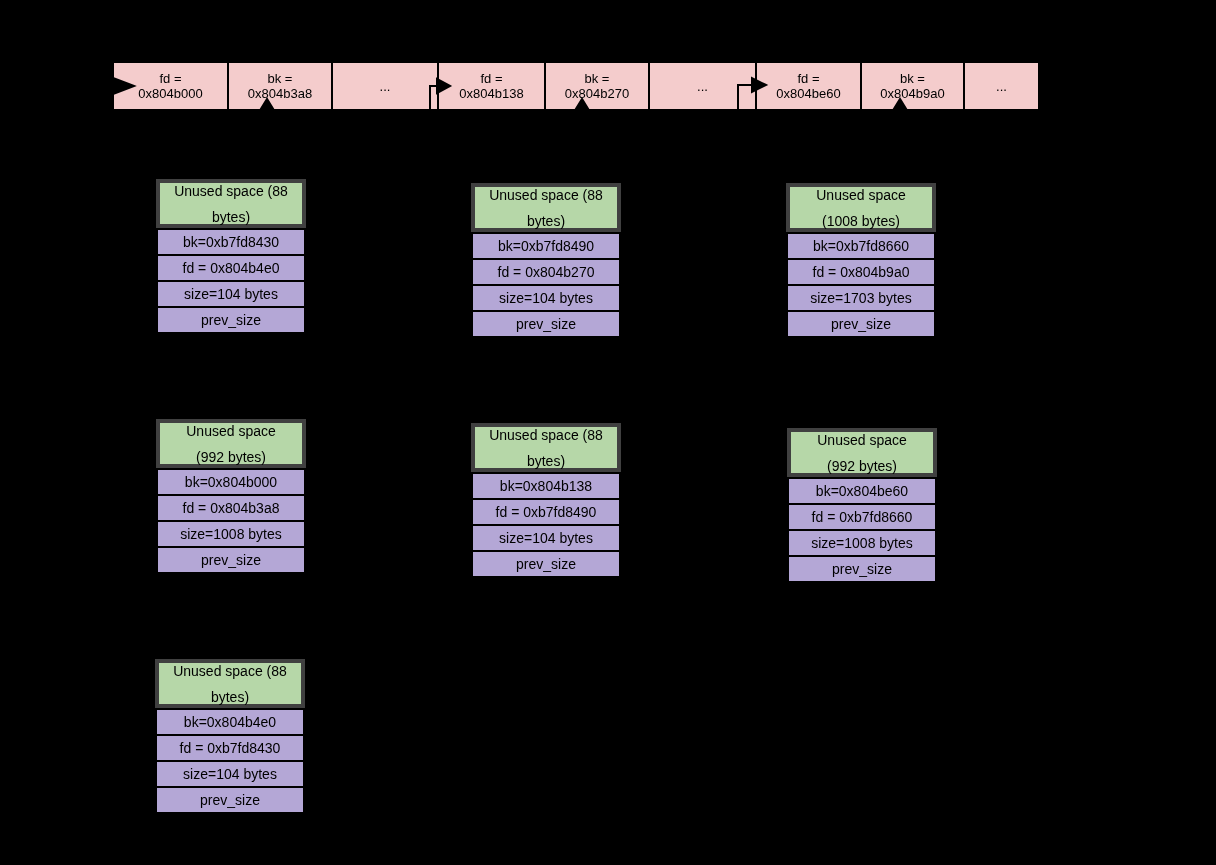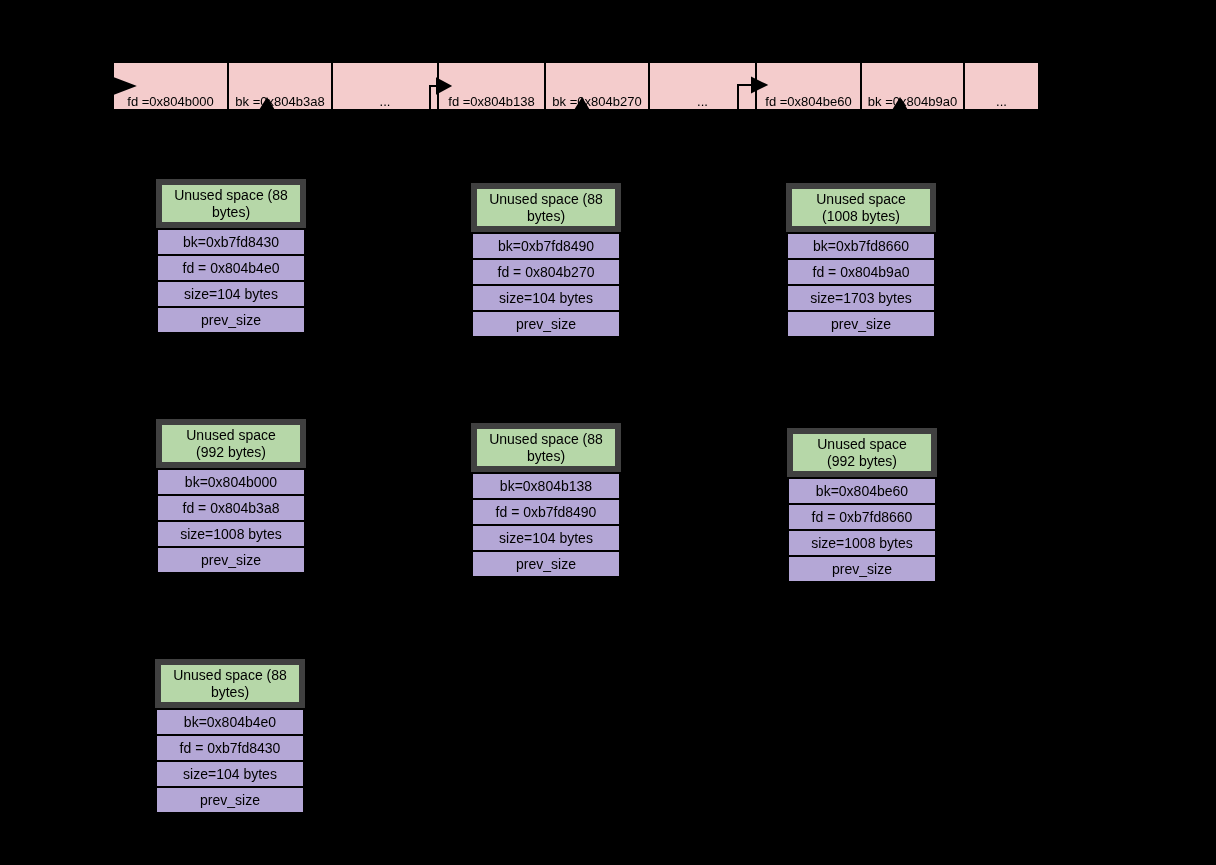--- a/index.html
+++ b/index.html
@@ -2,28 +2,28 @@
 <html><head>
 <meta charset="utf-8">
 <style>
   html,body{margin:0;padding:0;background:#000;}
   body{width:1216px;height:865px;position:relative;overflow:hidden;
        font-family:"Liberation Sans","DejaVu Sans",sans-serif;color:#000;}
   .stage{position:absolute;inset:0;}
   
   .bin-row{position:absolute;left:112px;top:61px;display:flex;}
   .bin-cell{box-sizing:border-box;height:50px;background:#f4cccc;border:2px solid #000;
-            display:flex;flex-direction:row;justify-content:center;align-items:flex-end;
+            display:flex;flex-direction:column;justify-content:center;align-items:center;
             font-size:13px;line-height:15px;text-align:center;margin-left:-2px;}
   .bin-cell:first-child{margin-left:0;}
   
   .chunk{position:absolute;width:150px;}
-  .chunk .hdr{box-sizing:border-box;height:49px;background:#b6d7a8;border:6px solid #404040;
+  .chunk .hdr{box-sizing:border-box;height:49px;background:#b6d7a8;border:4px solid #404040;
               display:flex;align-items:center;justify-content:center;text-align:center;
-              font-size:14px;line-height:17px;white-space:pre-line;}
+              font-size:14px;line-height:26px;white-space:pre-line;}
   .chunk .fld{box-sizing:border-box;height:28px;background:#b4a7d6;border:2px solid #000;
               margin-top:-2px;display:flex;align-items:center;justify-content:center;
               font-size:14px;}
   .chunk .hdr + .fld{margin-top:0;text-align:center;}
   
   svg.overlay{position:absolute;left:0;top:0;pointer-events:none;z-index:5;}
 </style>
 </head>
 <body>
 

